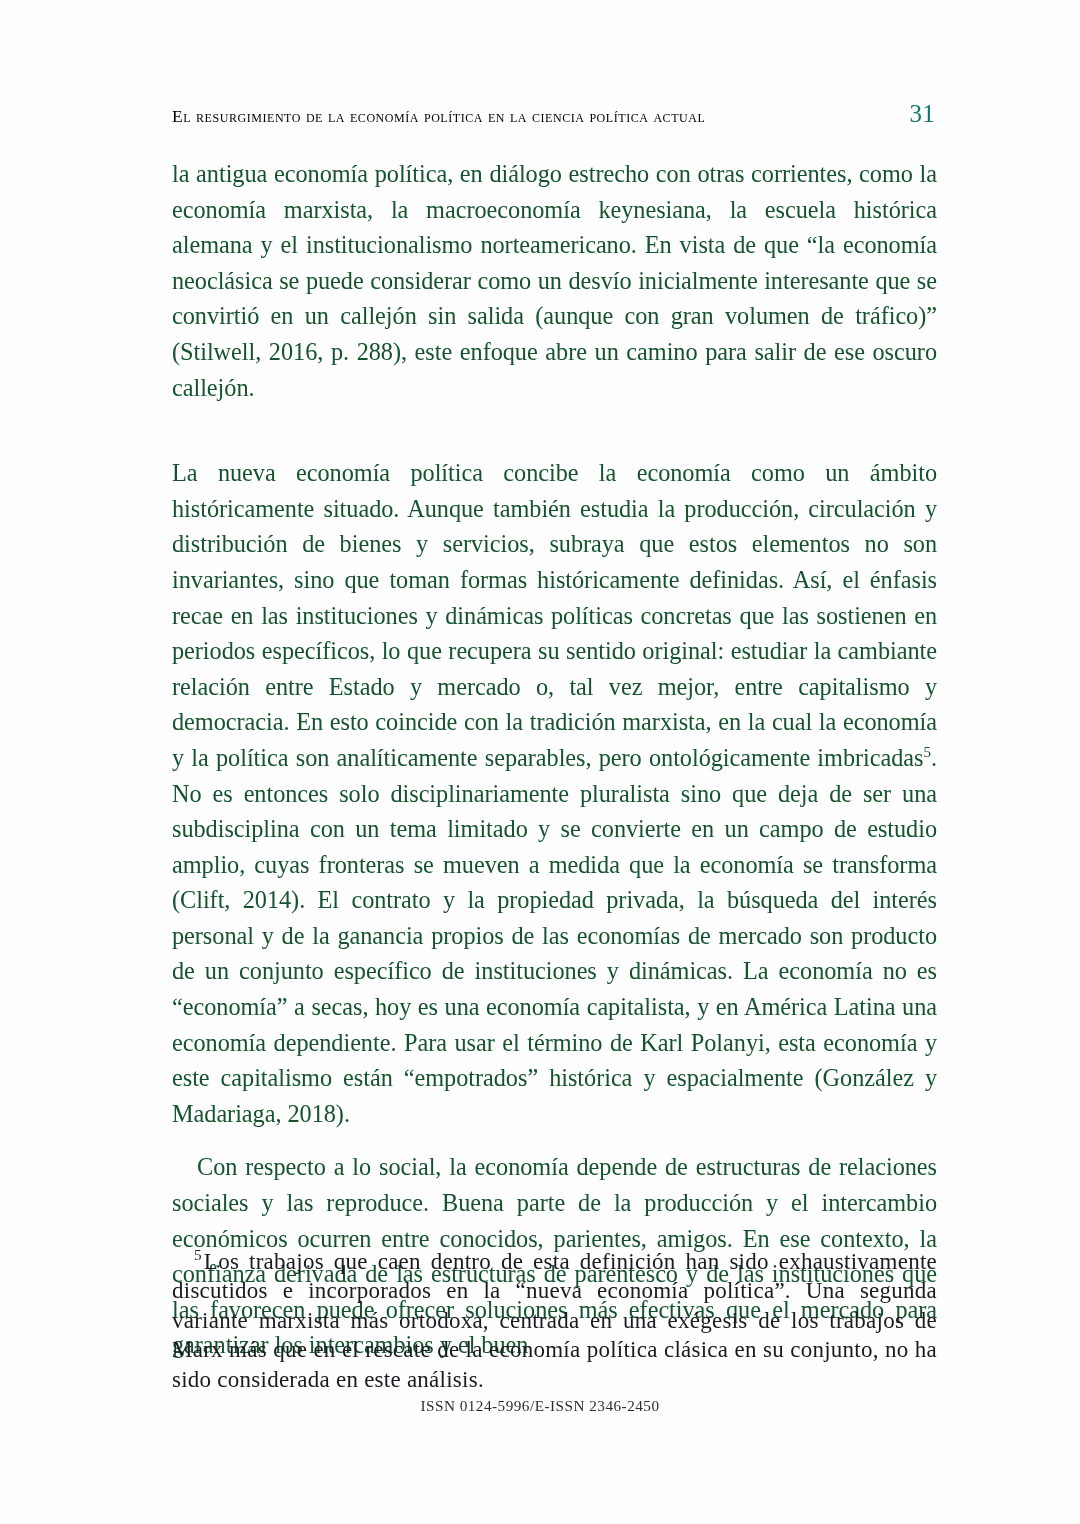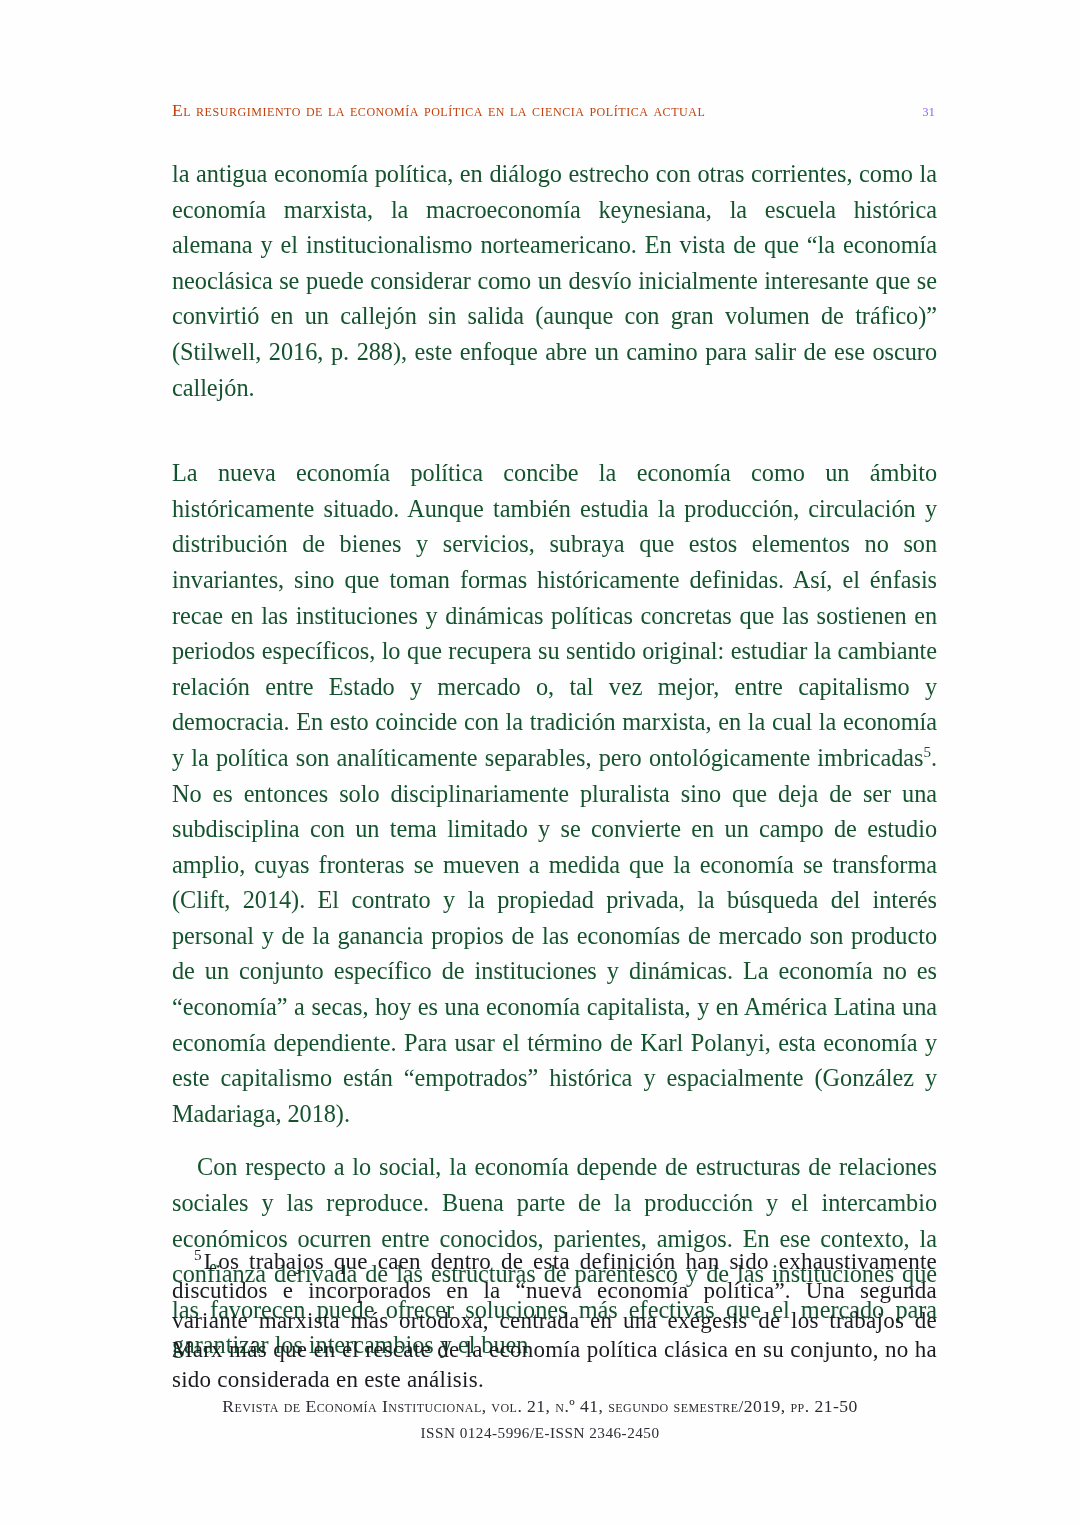--- a/index.html
+++ b/index.html
@@ -32,26 +32,26 @@
     top: 100px;
     width: 763px;
     display: flex;
     align-items: baseline;
     justify-content: space-between;
   }
   .running-head-title {
     font-variant: small-caps;
     font-size: 17.5px;
     letter-spacing: 0.55px;
-    color: #c2410c;
+    color: #000000;
     white-space: nowrap;
   }
   .running-head-folio {
-    font-size: 12px;
-    color: #8b5cf6;
+    font-size: 25px;
+    color: #0f766e;
     letter-spacing: 0.3px;
   }
 
   
   .textblock {
     position: absolute;
     left: 172px;
     top: 156px;
     width: 765px;
   }
@@ -164,17 +164,16 @@
 
     <p class="body indent">Con respecto a lo social, la economía depende de estructuras de relaciones sociales y las reproduce. Buena parte de la producción y el intercambio económicos ocurren entre conocidos, parientes, amigos. En ese contexto, la confianza derivada de las estructuras de parentesco y de las instituciones que las favorecen puede ofrecer soluciones más efectivas que el mercado para garantizar los intercambios y el buen</p>
 
   </div>
 
   <div class="footnote-zone">
     <p class="footnote"><sup class="fn-marker">5</sup><span>Los trabajos que caen dentro de esta definición han sido exhaustivamente discutidos e incorporados en la “nueva economía política”. Una segunda variante marxista más ortodoxa, centrada en una exégesis de los trabajos de Marx más que en el rescate de la economía política clásica en su conjunto, no ha sido considerada en este análisis.</span></p>
   </div>
 
   <div class="journal-footer">
-    <div class="journal-line">Revista de Economía Institucional, vol. 21, n.º 41, segundo semestre/2019, pp. 21-50</div>
     <div class="issn-line">ISSN 0124-5996/E-ISSN 2346-2450</div>
   </div>
 
 </div>
 
 </body></html>

